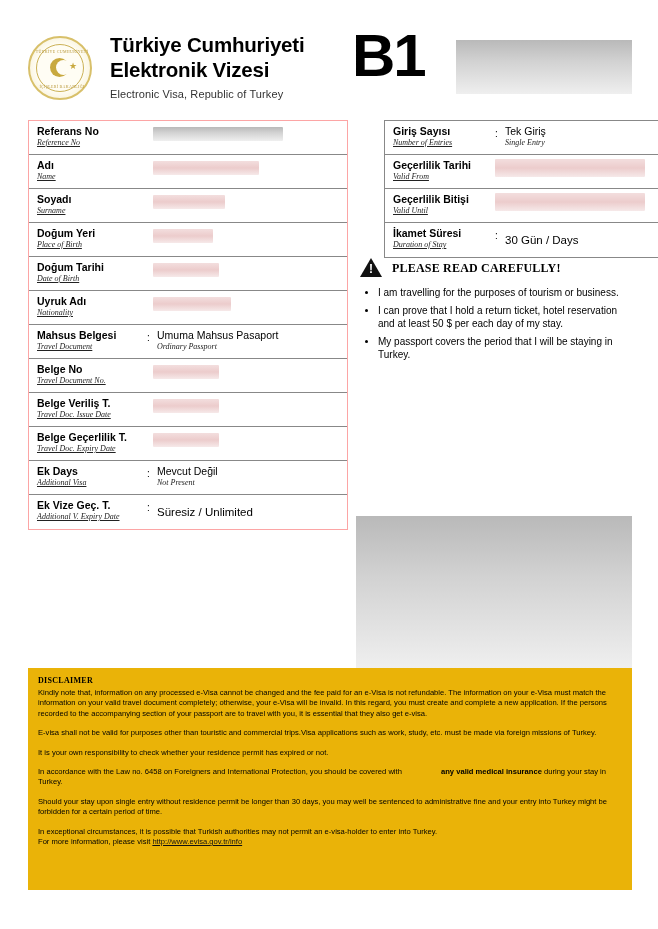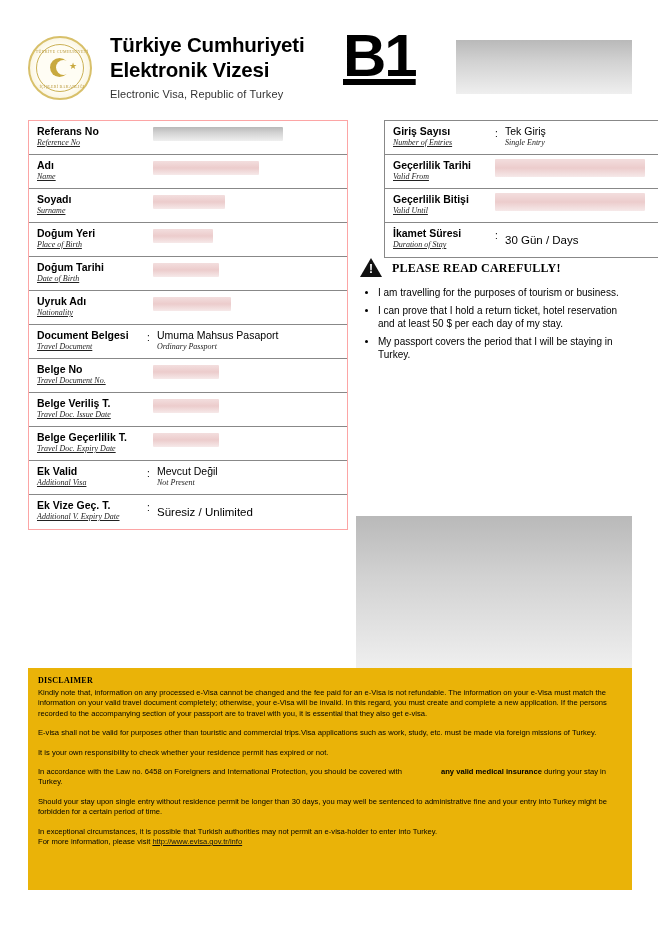--- a/index.html
+++ b/index.html
@@ -95,27 +95,26 @@
   }
   .title-sub {
     font-size: 11px;
     color: #333;
     margin-top: 6px;
     letter-spacing: .1px;
   }
 
   .visa-type {
     position: absolute;
-    left: 343px;
+    left: 352px;
     top: 26px;
     font-size: 60px;
     font-weight: bold;
     letter-spacing: -2px;
     line-height: 60px;
-    text-decoration: underline;
   }
   .redact {
     background: linear-gradient(180deg, #b9b9b9 0%, #d2d2d2 40%, #efefef 100%);
     filter: blur(0.6px);
   }
   .redact-pink {
     background: linear-gradient(180deg, #f3dede 0%, #eccccc 50%, #f6e9e9 100%);
     filter: blur(0.6px);
   }
   .header-redact {
@@ -381,21 +380,21 @@
         <span class="tr">Uyruk Adı</span>
         <span class="en">Nationality</span>
       </div>
       <div class="val">
         <div class="blur-bar redact-pink" style="left:6px; top:6px; width:78px; height:14px;"></div>
       </div>
     </div>
 
     <div class="row">
       <div class="lbl">
-        <span class="tr">Document Belgesi</span>
+        <span class="tr">Mahsus Belgesi</span>
         <span class="en">Travel Document</span>
       </div>
       <div class="val">
         <span class="colon">:</span>
         <span class="v-tr">Umuma Mahsus Pasaport</span>
         <span class="v-en">Ordinary Passport</span>
       </div>
     </div>
 
     <div class="row">
@@ -423,21 +422,21 @@
         <span class="tr">Belge Geçerlilik T.</span>
         <span class="en">Travel Doc. Expiry Date</span>
       </div>
       <div class="val">
         <div class="blur-bar redact-pink" style="left:6px; top:6px; width:66px; height:14px;"></div>
       </div>
     </div>
 
     <div class="row">
       <div class="lbl">
-        <span class="tr">Ek Valid</span>
+        <span class="tr">Ek Days</span>
         <span class="en">Additional Visa</span>
       </div>
       <div class="val">
         <span class="colon">:</span>
         <span class="v-tr">Mevcut Değil</span>
         <span class="v-en">Not Present</span>
       </div>
     </div>
 
     <div class="row">

